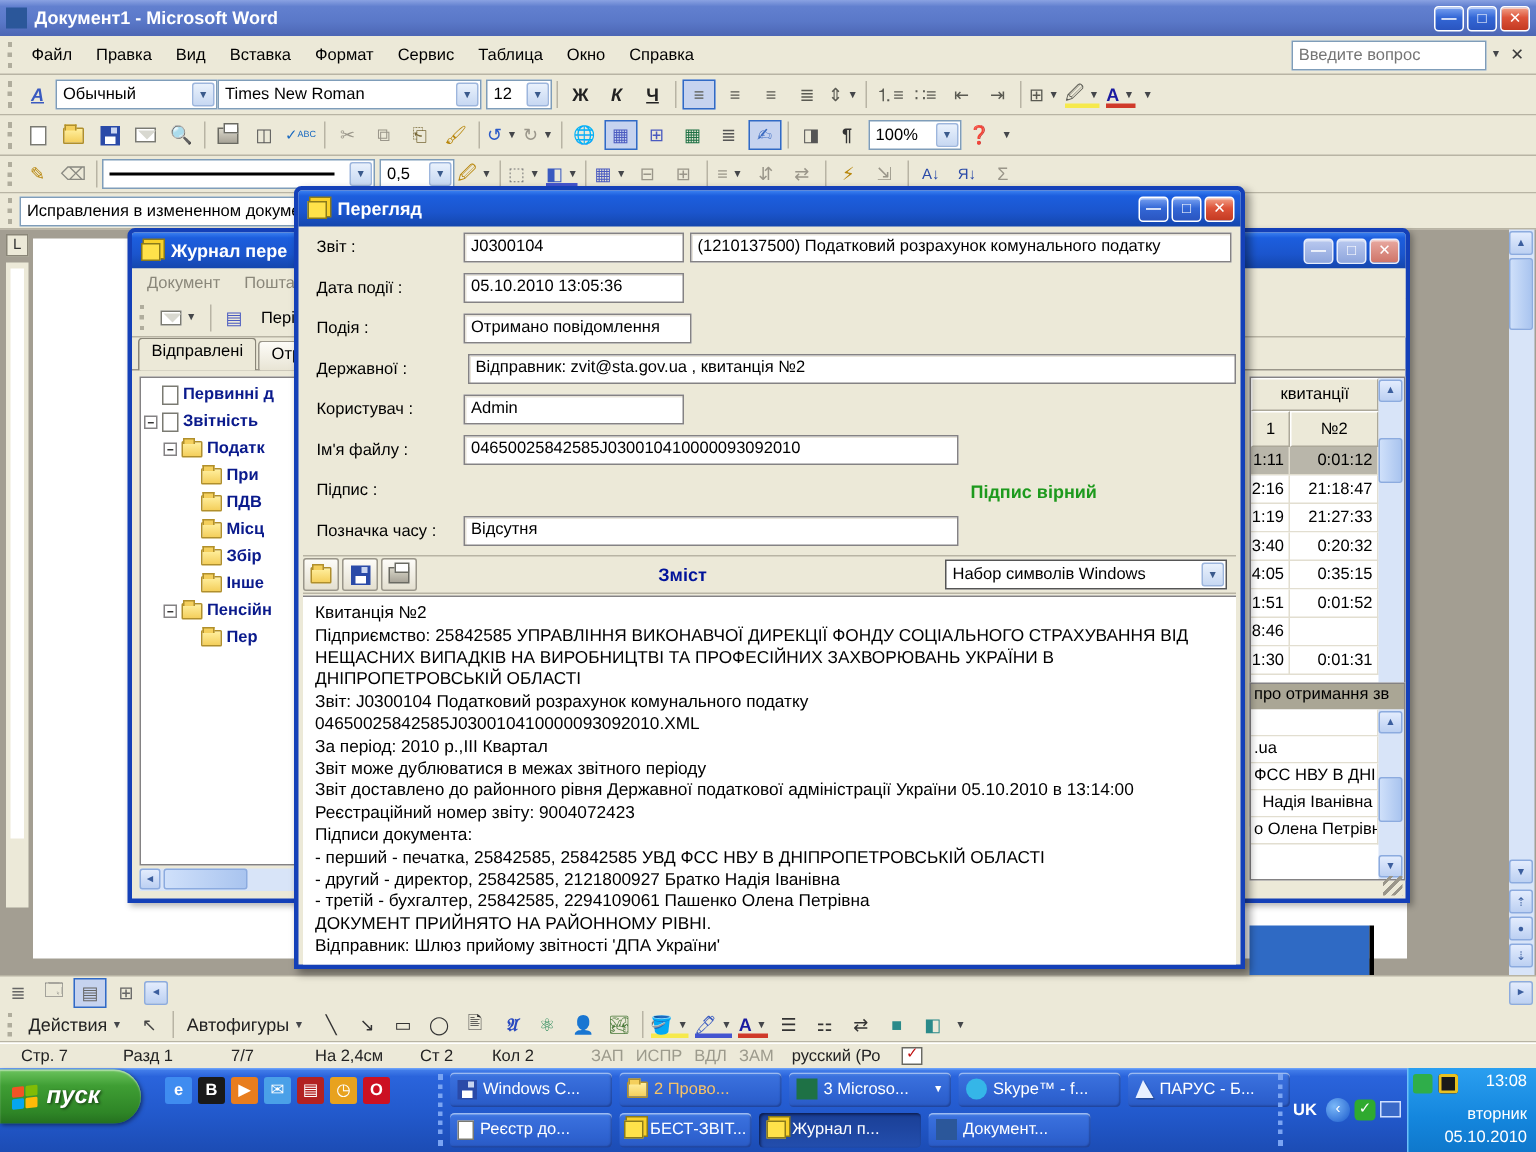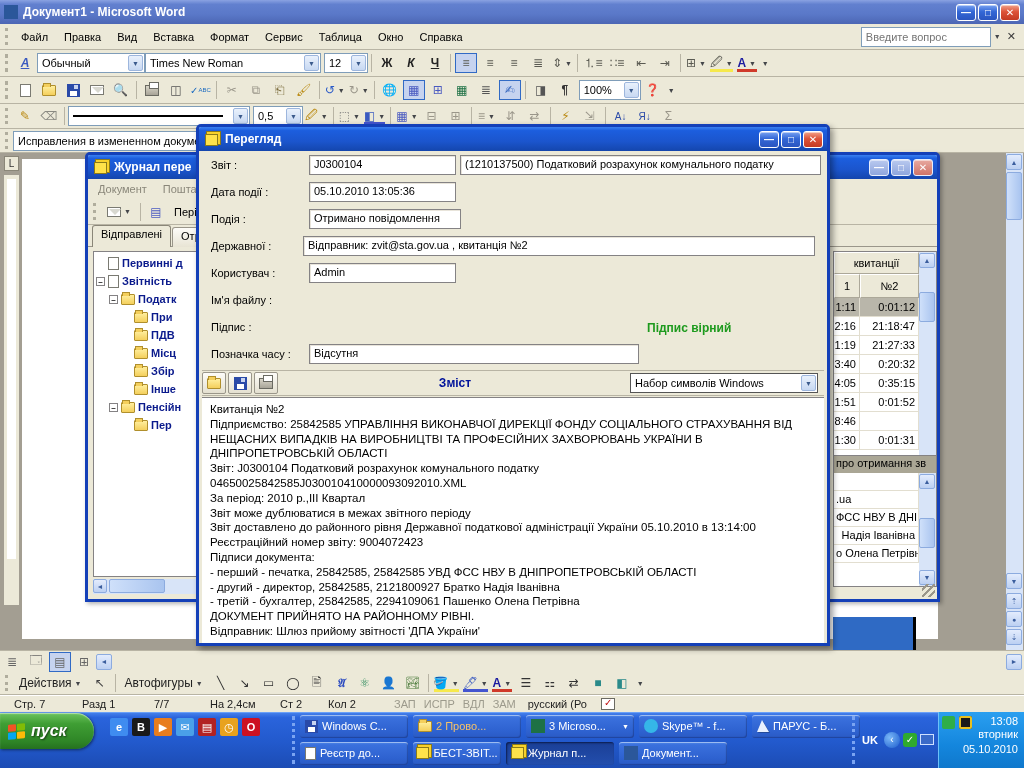--- a/index.html
+++ b/index.html
@@ -490,26 +490,27 @@
   <div class="abs dlg-input" style="left:110px;top:28px;width:147px;">J0300104</div>
   <div class="abs dlg-input" style="left:261px;top:28px;width:361px;">(1210137500)  Податковий розрахунок комунального податку</div>
 
   <div class="abs dlg-label" style="left:12px;top:59px;">Дата події :</div>
   <div class="abs dlg-input" style="left:110px;top:55px;width:147px;">05.10.2010 13:05:36</div>
 
   <div class="abs dlg-label" style="left:12px;top:86px;">Подія :</div>
   <div class="abs dlg-input" style="left:110px;top:82px;width:152px;">Отримано повідомлення</div>
 
   <div class="abs dlg-label" style="left:12px;top:113px;">Державної :</div>
-  <div class="abs dlg-input" style="left:104px;top:109px;width:512px;">Відправник: zvit@sta.gov.ua , квитанція №2</div>
+  <div class="abs dlg-input" style="left:113px;top:109px;width:512px;">Відправник: zvit@sta.gov.ua , квитанція №2</div>
 
   <div class="abs dlg-label" style="left:12px;top:140px;">Користувач :</div>
   <div class="abs dlg-input" style="left:110px;top:136px;width:147px;">Admin</div>
 
   <div class="abs dlg-label" style="left:12px;top:167px;">Ім'я файлу :</div>
+  <div class="abs dlg-input" style="left:110px;top:163px;width:330px;">04650025842585J030010410000093092010</div>
 
   <div class="abs dlg-label" style="left:12px;top:194px;">Підпис :</div>
   <div class="abs" id="signature-status" style="left: 448px; top: 194px; font-weight: bold; font-size: 12px; color: rgb(29, 154, 29);">Підпис вірний</div>
 
   <div class="abs dlg-label" style="left:12px;top:221px;">Позначка часу :</div>
   <div class="abs dlg-input" style="left:110px;top:217px;width:330px;">Відсутня</div>
 
   <div class="abs flex" style="left:3px;top:243px;width:622px;height:26px;border-top:1px solid #b8b4a4;border-bottom:1px solid #b8b4a4;">
     <span class="xp-btn">
         <span class="mic mic-folder"></span>
@@ -598,16 +599,16 @@
   <div class="abs" style="left:852px;top:4px;width:4px;height:48px;border-left:3px dotted #7aa4f2;"></div>
   <span class="abs" style="left:862px;top:22px;color:#fff;font-weight:bold;font-size:11px;">UK</span>
   <span class="abs" style="left:884px;top:20px;width:16px;height:16px;border-radius:50%;background:radial-gradient(circle at 35% 35%,#7ab8f8,#1a5acc);color:#fff;font-size:10px;text-align:center;line-height:15px;">‹</span>
   <span class="abs" style="left:903px;top:21px;width:14px;height:14px;background:#2faa2f;border-radius:3px;color:#fff;font-size:10px;text-align:center;line-height:14px;">✓</span>
   <span class="abs" style="left:920px;top:22px;width:14px;height:11px;background:#3a6ac8;border:1px solid #cfe0ff;"></span>
 
   <div class="abs" style="left:938px;top:0;width:86px;height:56px;background:linear-gradient(180deg,#2a9ff0 0%,#1486dd 60%,#0f78cc 100%);box-shadow:inset 1px 0 0 #6cc0f8;color:#fff;font-size:11px;text-align:right;padding:3px 6px 0 0;">
     <span class="abs" style="left:4px;top:4px;width:13px;height:13px;background:#2fae4a;border-radius:2px;"></span>
     <span class="abs" style="left:21px;top:4px;width:13px;height:13px;background:#1a1a1a;border-radius:2px;box-shadow:inset 0 0 0 2px #e8c020;"></span>
     <div>13:08</div>
-    <div style="margin-top:1px;">вторник</div>
+    <div style="margin-top:10px;">вторник</div>
     <div style="margin-top:3px;">05.10.2010</div>
   </div>
 </div>
 
 </body></html>

